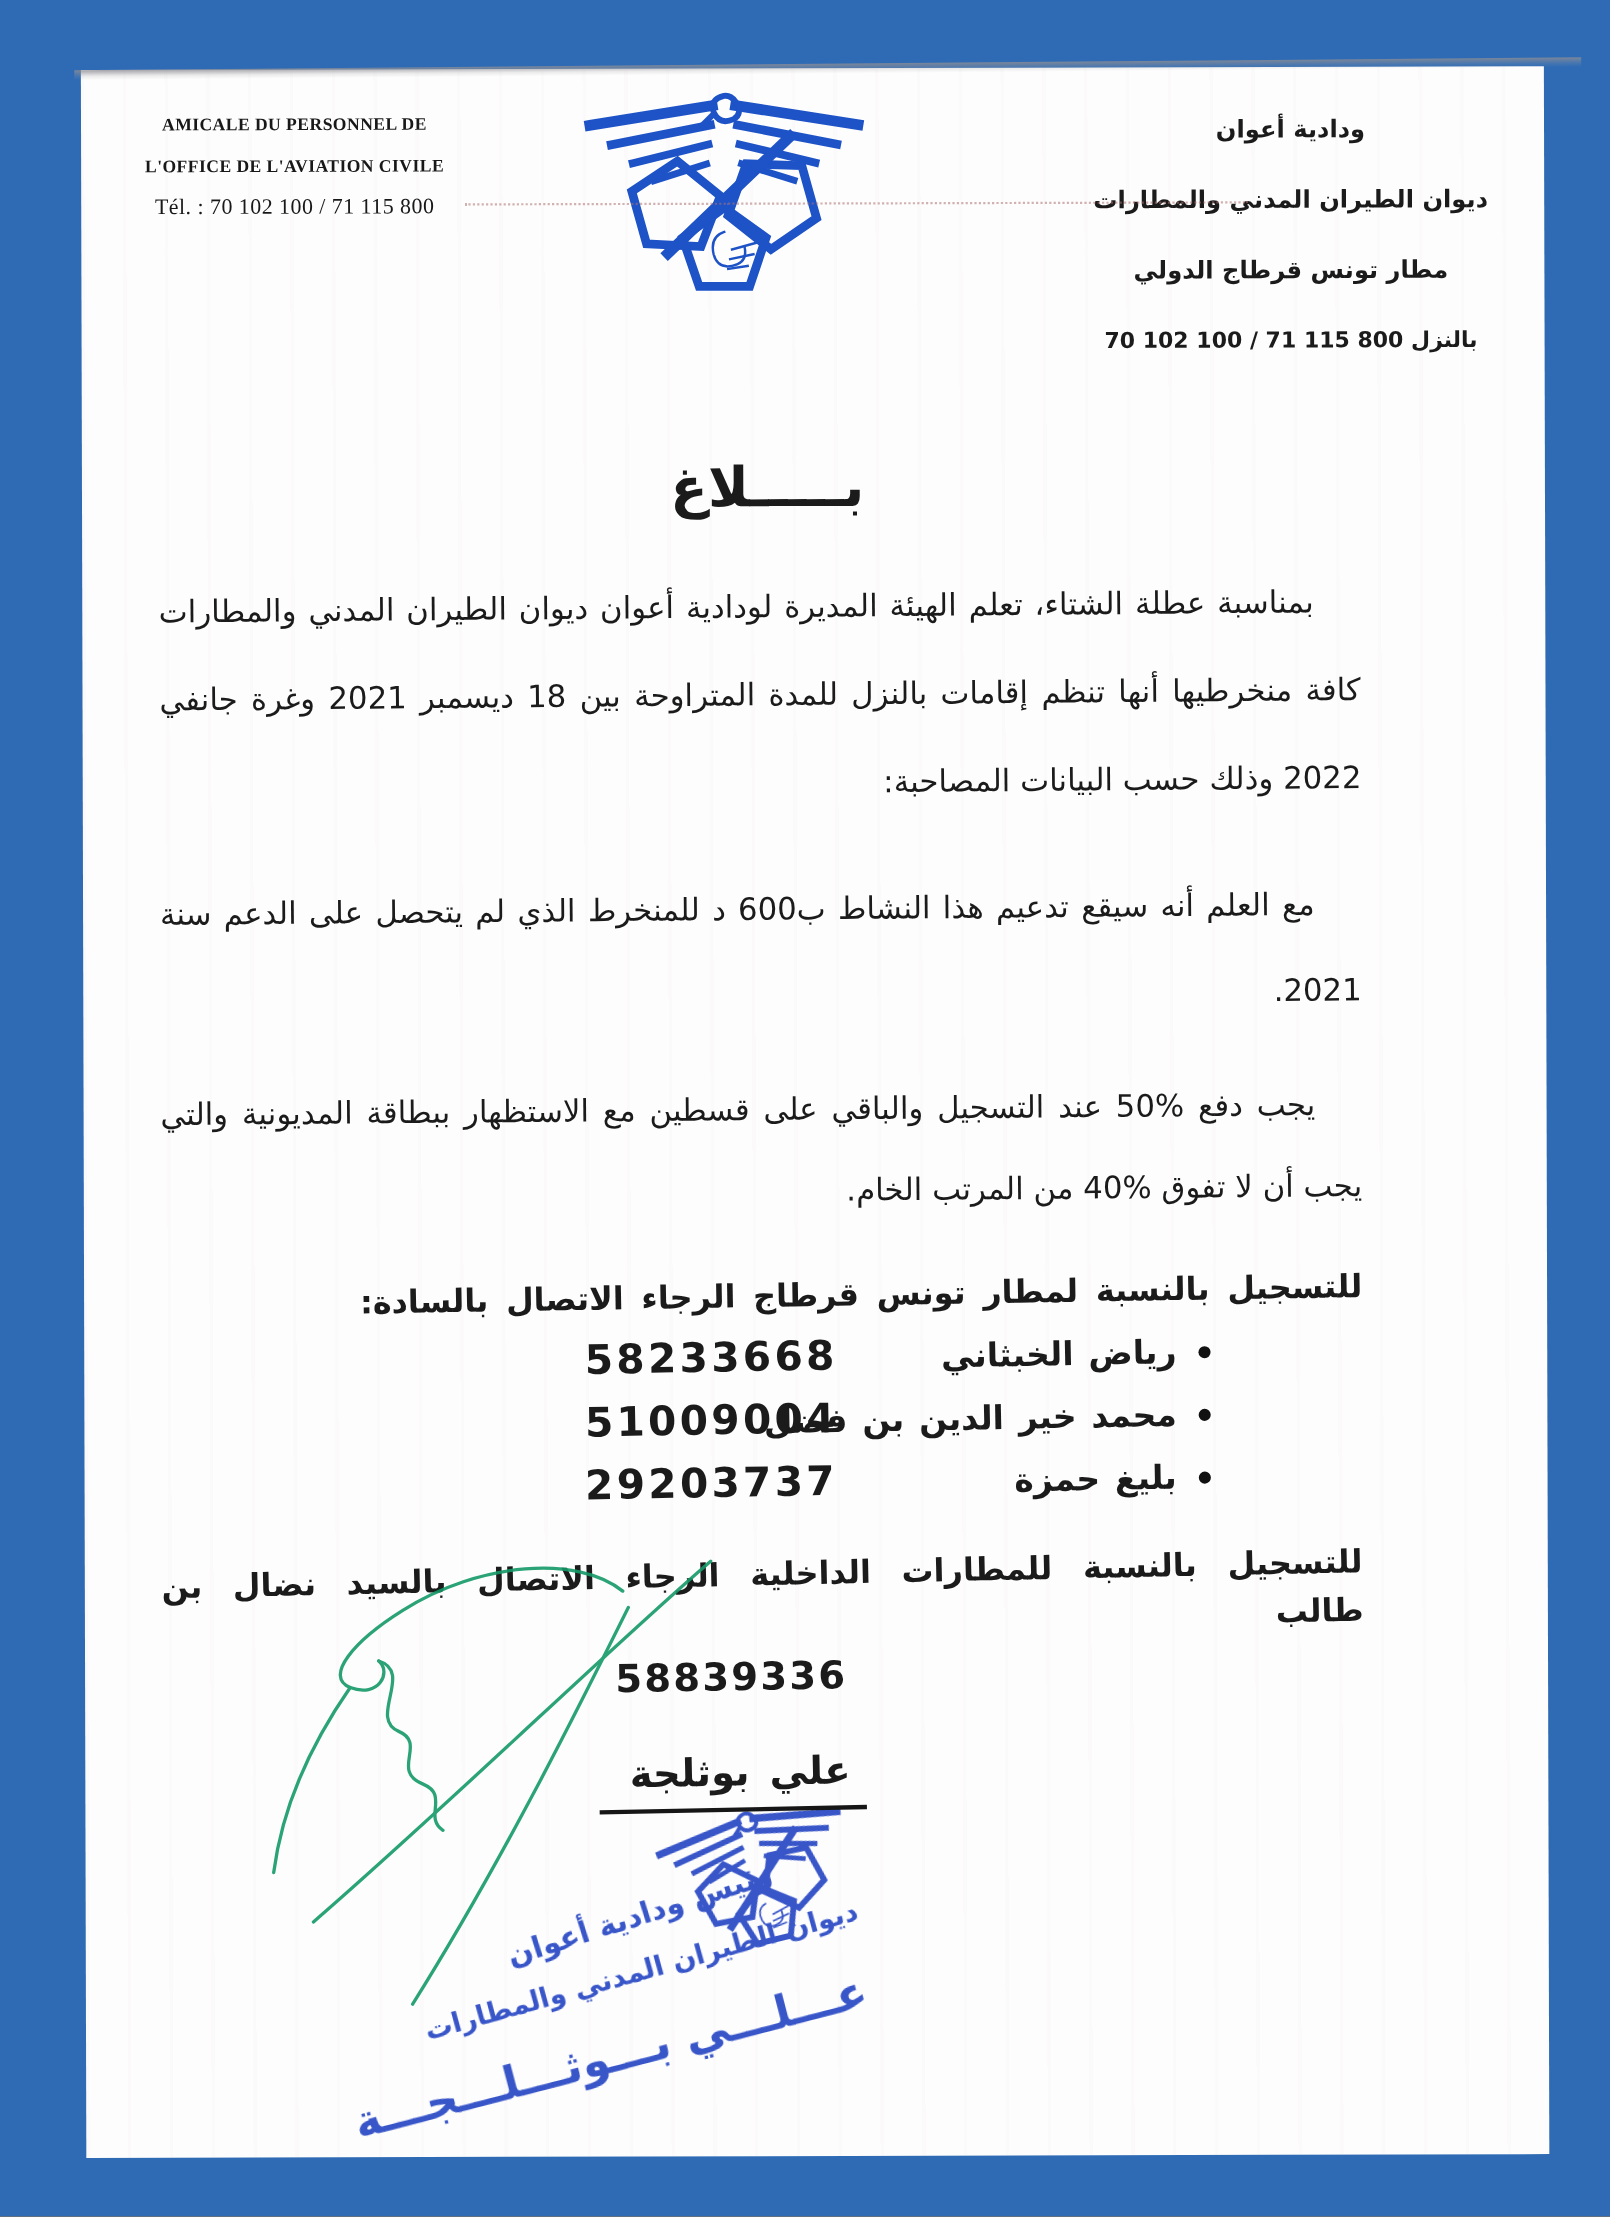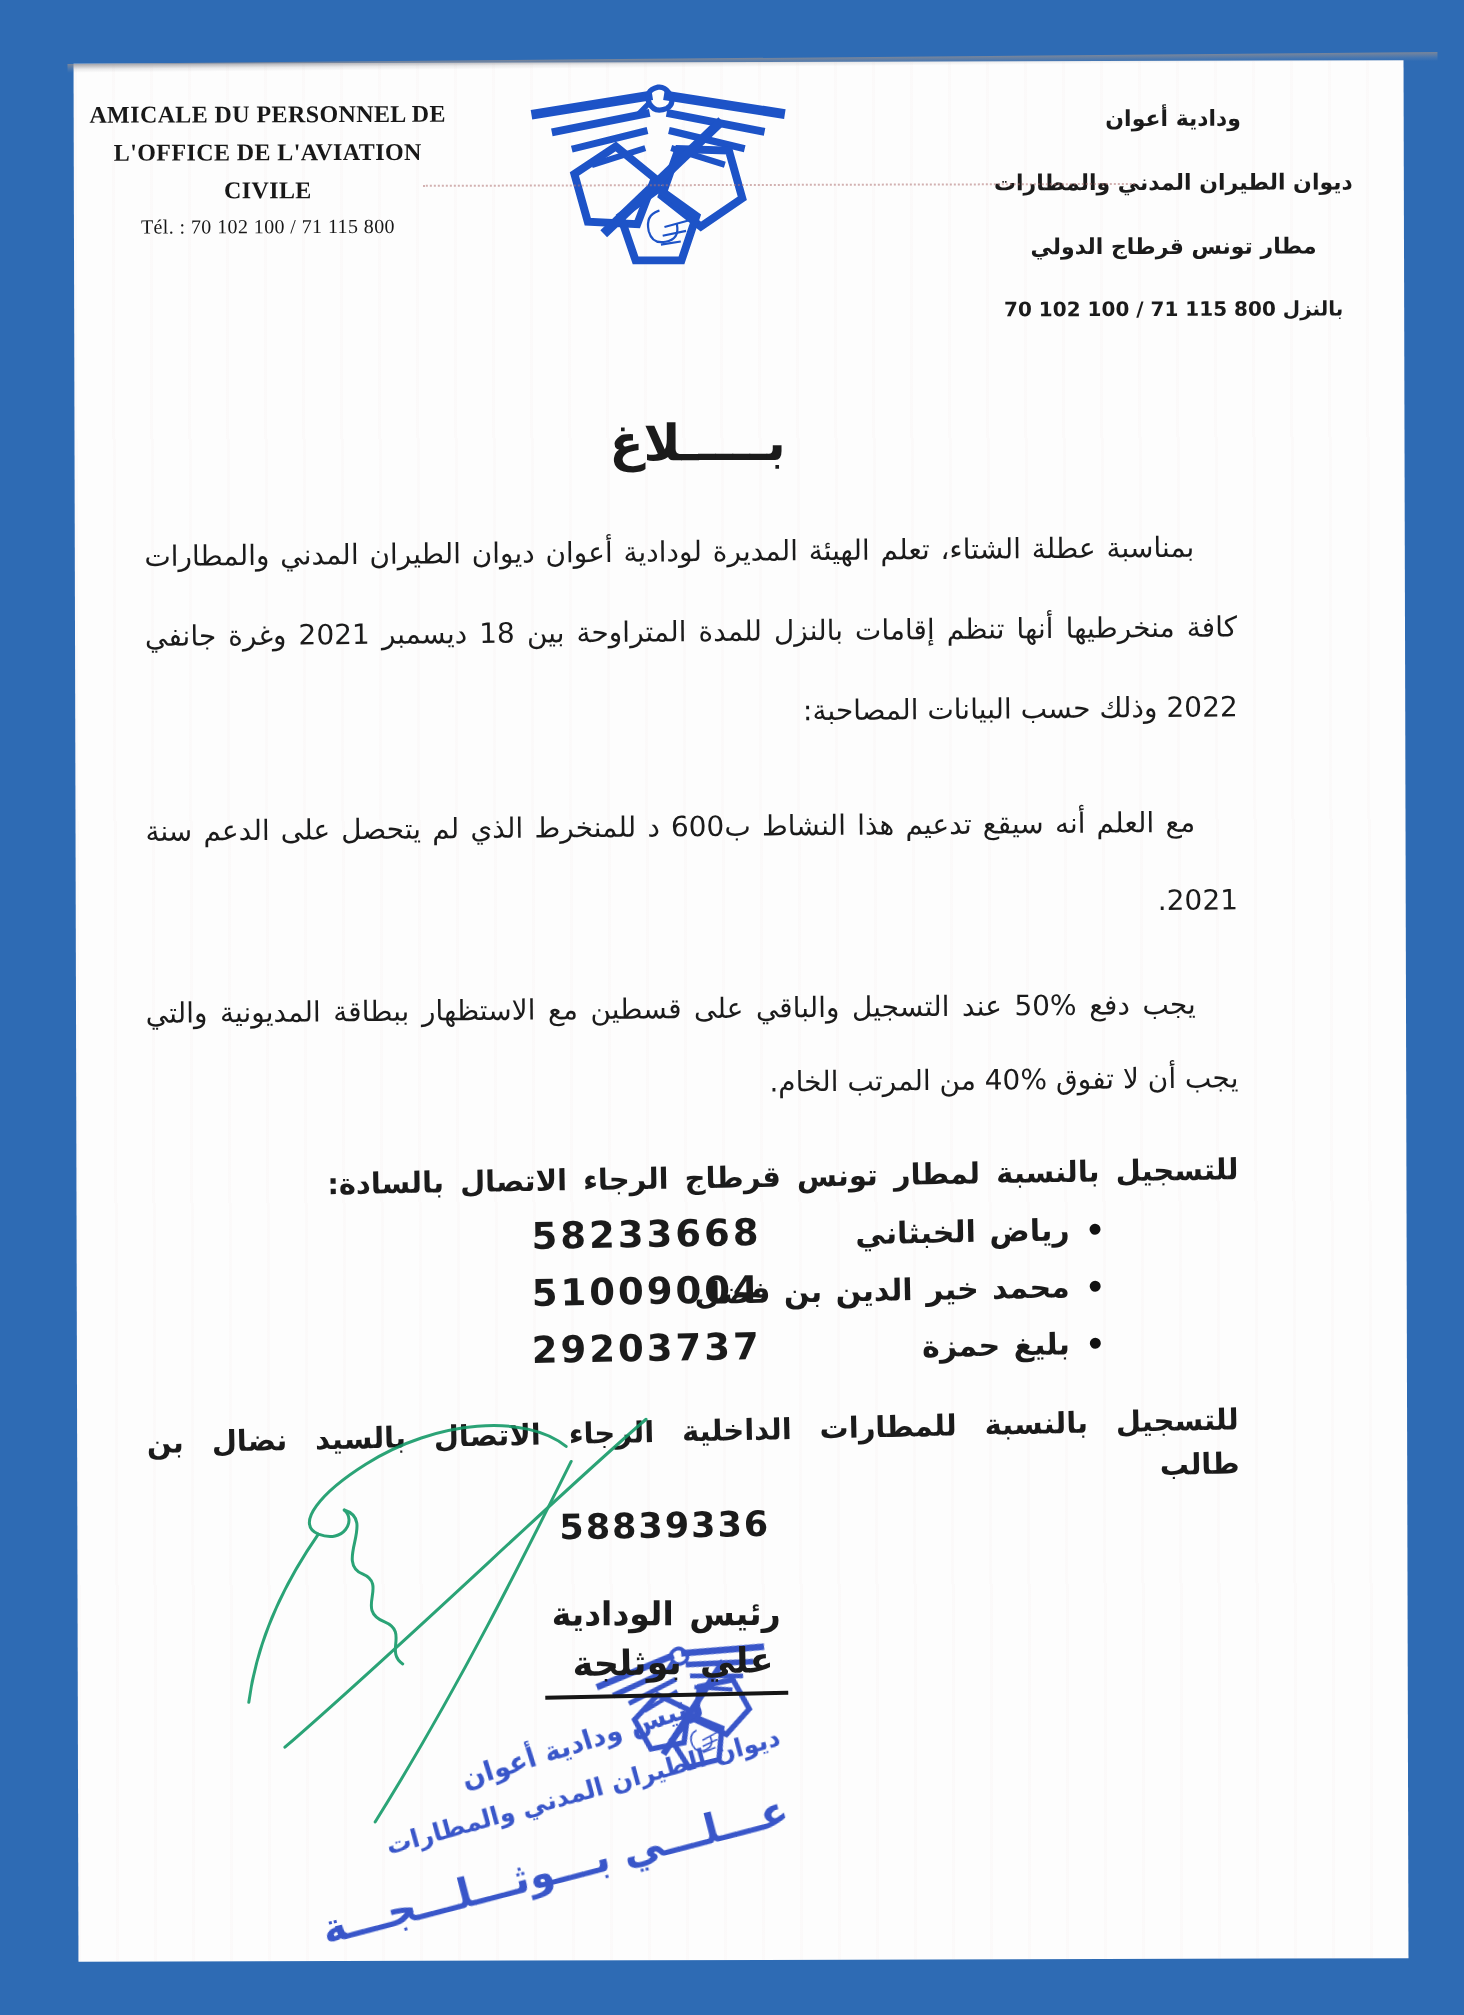--- a/index.html
+++ b/index.html
@@ -21,21 +21,21 @@
   .paper-edge-top{
     position:absolute;top:-4px;left:-6px;width:103%;height:9px;
     background:linear-gradient(to bottom,#8d8d94,rgba(160,160,165,0.25) 60%,transparent);
     transform:rotate(-0.35deg);
     opacity:.8;
   }
   
   .header{position:relative;display:flex;align-items:flex-start;height:252px;}
   .hdr-left{width:372px;margin-left:8px;text-align:center;padding-top:18px;
     font-family:"Liberation Serif",serif;color:#181818;}
-  .fr-line{font-weight:bold;font-size:24px;line-height:38px;letter-spacing:.4px;}
+  .fr-line{font-weight:bold;font-size:16px;line-height:38px;letter-spacing:.4px;}
   .fr-line-sub{font-weight:normal;font-size:19px;line-height:37px;letter-spacing:.6px;}
   .fr-phone{font-weight:normal;font-size:20px;line-height:34px;letter-spacing:.4px;}
   .hdr-logo{flex:0 0 auto;width:265px;margin-left:72px;margin-top:2px;color:#1d53c7;}
   .hdr-right{width:385px;margin-left:auto;margin-right:38px;text-align:center;
     direction:rtl;font-weight:bold;padding-top:12px;}
   .ar-line{font-size:22px;line-height:64px;white-space:nowrap;}
   .ar-phone{font-size:20px;line-height:60px;white-space:nowrap;}
   .dotted-sep{
     position:absolute;top:108px;left:349px;width:712px;height:0;
     border-top:2px dotted rgba(175,115,115,0.55);
@@ -180,21 +180,20 @@
       <div class="contact-row">
         <span class="bullet"></span>
         <span class="contact-name">بليغ حمزة</span>
         <span class="contact-phone">29203737</span>
       </div>
 
       <div class="internal-note">للتسجيل بالنسبة للمطارات الداخلية الرجاء الاتصال بالسيد نضال بن طالب</div>
       <div class="internal-phone">58839336</div>
 
       <div class="sig-block">
-        <div class="sig-title">رئيس الودادية</div>
         <div class="sig-name">علي بوثلجة</div>
       </div>
     </div>
 
     <svg class="ink" viewBox="0 0 470 475">
       <g fill="none" stroke="#149a68" stroke-width="3" stroke-linecap="round" opacity="0.9">
         <path d="M340 45 C300 12 210 18 140 62 C95 90 68 122 92 132 C118 142 130 118 118 108"></path>
         <path d="M118 108 C150 118 108 160 136 172 C162 183 128 208 158 220 C182 230 158 250 176 262"></path>
         <path d="M420 18 C330 95 180 240 58 345"></path>
         <path d="M345 60 C300 150 230 290 148 420"></path>

